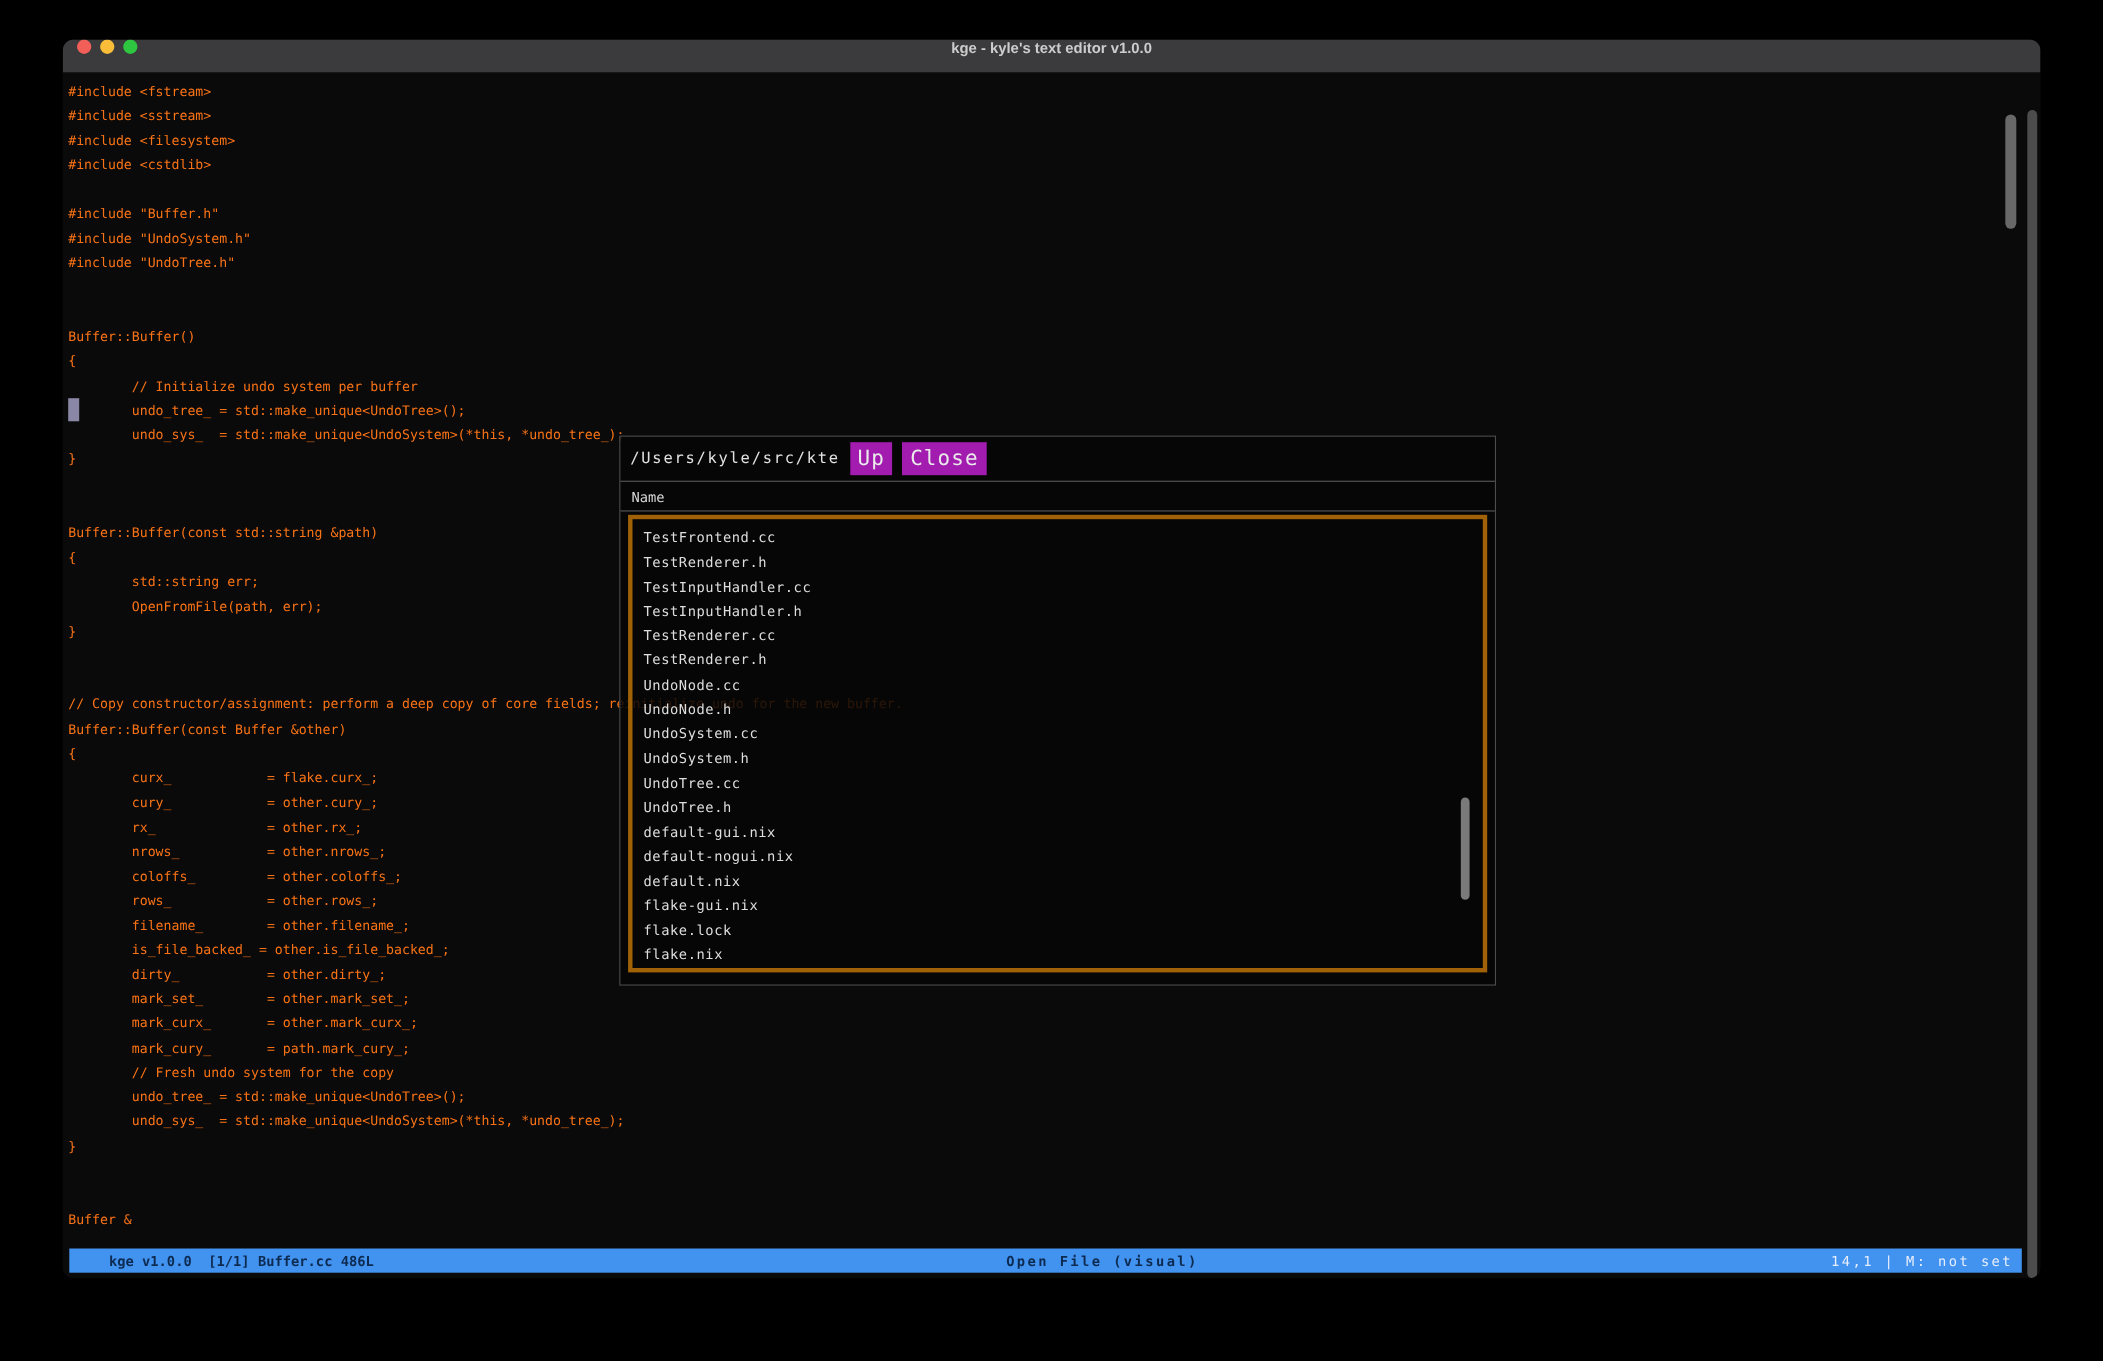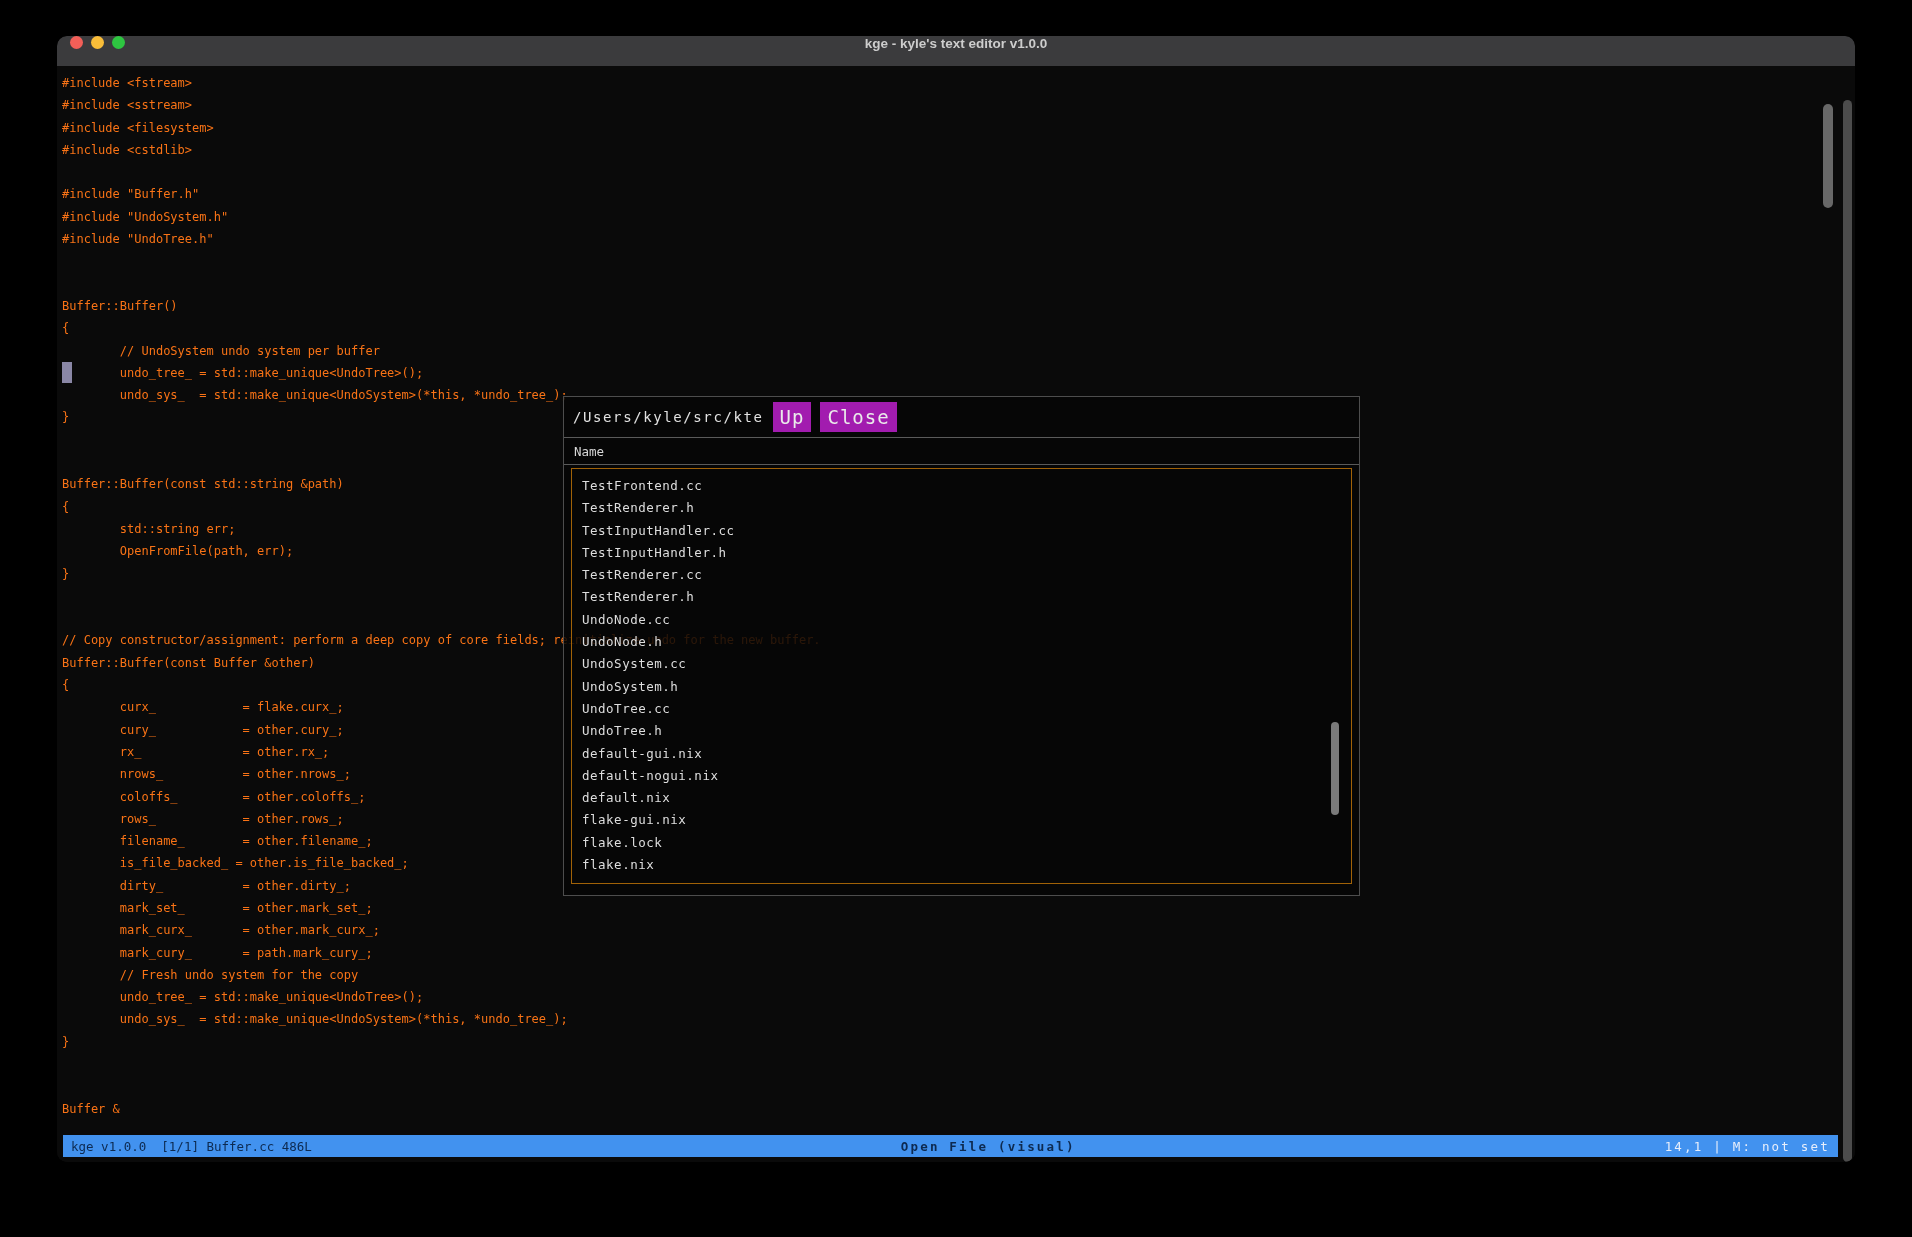--- a/index.html
+++ b/index.html
@@ -43,32 +43,32 @@
   .dlg-x { color:#f0f0f0; font-size:14px; padding:0 13px; background:none; border:none;
            font-family:inherit; cursor:default; }
   .dlg-toprow { flex:none; height:41px; display:flex; align-items:center;
                 padding:0 9px; gap:9px; border-bottom:1px solid #5a5a5a; }
   .dlg-path { color:#e2e2e2; font-size:14px; letter-spacing:1.6px; white-space:pre; }
   .dlg-btn { background:#a21caf; color:#eaeaea; border:none; font-family:inherit;
              font-size:19px; letter-spacing:1px; padding:4px 7px; cursor:default; }
   .dlg-namerow { flex:none; height:27px; display:flex; align-items:center;
                  padding:0 10px; border-bottom:1px solid #5a5a5a; }
   .dlg-name { color:#d8d8d8; font-size:12.5px; }
-  .dlg-list { flex:1; margin:3px 7px 11px 7px; border:1px solid #a16207;
+  .dlg-list { flex:1; margin:3px 7px 11px 7px; border:4px solid #a16207;
               position:relative; padding:6px 0 0 10px; overflow:hidden; }
   .file-row { height:22.3px; line-height:22.3px; font-size:12.5px; color:#dedede;
               letter-spacing:0.5px; white-space:pre; }
   .dlg-scroll-thumb { position:absolute; right:12px; top:253px; width:8px; height:93px;
                       background:#7a7a7a; border-radius:4px; }
 
   
   .statusbar { position:absolute; left:6px; right:17px; bottom:5px; height:22px;
                background:#4292ef; display:flex; align-items:center;
                justify-content:space-between; padding:0 8px; }
-  .status-left  { color:#0d2a50; font-size:12.5px; font-weight:normal; white-space:pre; }
+  .status-left  { color:#0d2a50; font-size:12.5px; font-weight:bold; white-space:pre;margin-left:28px; }
   .status-mid   { color:#0d2a50; font-size:12.5px; font-weight:bold;
                   letter-spacing:2.2px; white-space:pre; }
   .status-right { color:#e7eefb; font-size:12.5px; letter-spacing:2.2px; white-space:pre; }
 </style>
 </head>
 <body>
 
 <div class="window">
 
   <div class="titlebar">
@@ -88,21 +88,21 @@
         <div class="code-line">#include &lt;filesystem&gt;</div>
         <div class="code-line">#include &lt;cstdlib&gt;</div>
         <div class="code-line"></div>
         <div class="code-line">#include "Buffer.h"</div>
         <div class="code-line">#include "UndoSystem.h"</div>
         <div class="code-line">#include "UndoTree.h"</div>
         <div class="code-line"></div>
         <div class="code-line"></div>
         <div class="code-line">Buffer::Buffer()</div>
         <div class="code-line">{</div>
-        <div class="code-line">        // UndoSystem undo system per buffer</div>
+        <div class="code-line">        // Initialize undo system per buffer</div>
         <div class="code-line">        undo_tree_ = std::make_unique&lt;UndoTree&gt;();</div>
         <div class="code-line">        undo_sys_  = std::make_unique&lt;UndoSystem&gt;(*this, *undo_tree_);</div>
         <div class="code-line">}</div>
         <div class="code-line"></div>
         <div class="code-line"></div>
         <div class="code-line">Buffer::Buffer(const std::string &amp;path)</div>
         <div class="code-line">{</div>
         <div class="code-line">        std::string err;</div>
         <div class="code-line">        OpenFromFile(path, err);</div>
         <div class="code-line">}</div>

